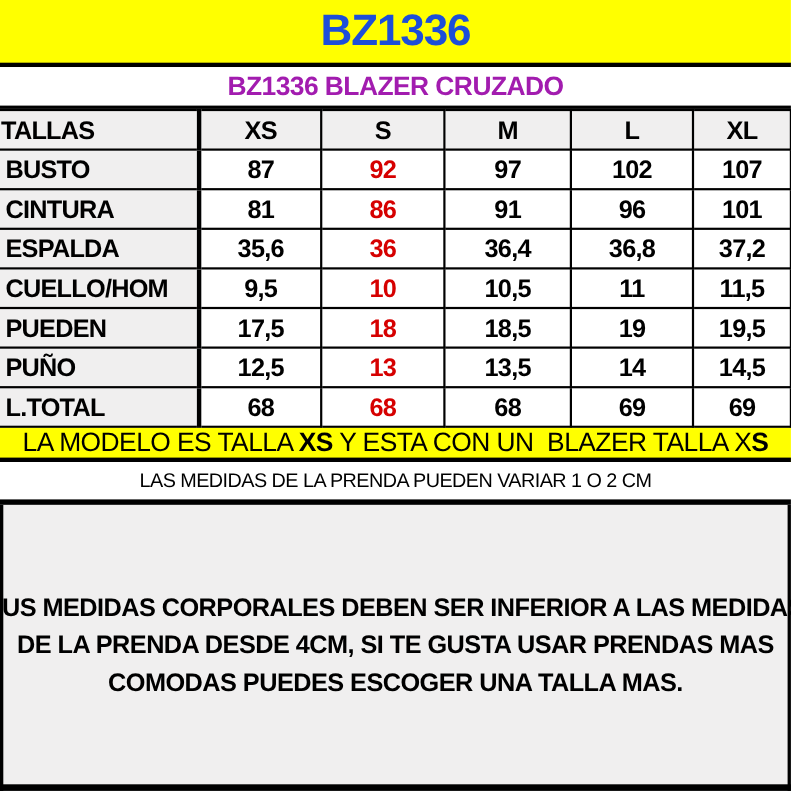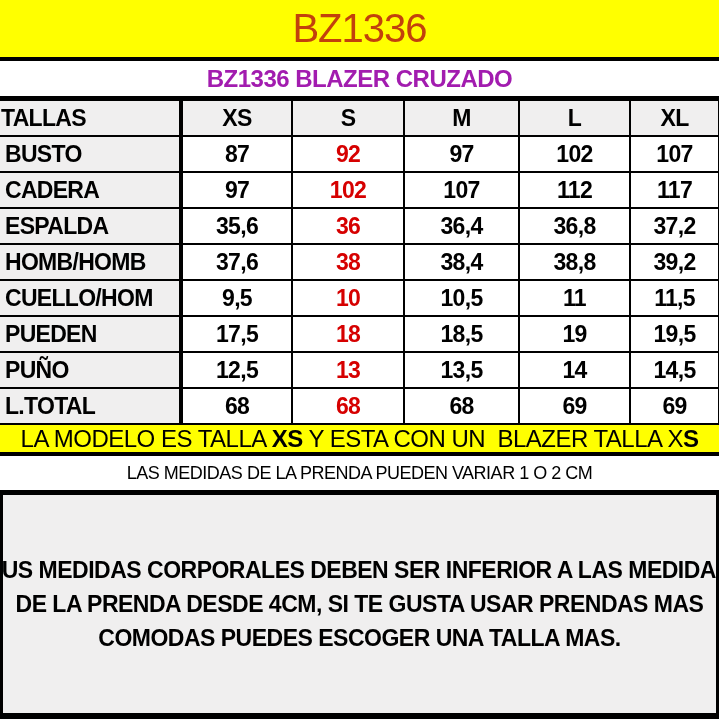--- a/index.html
+++ b/index.html
@@ -13,21 +13,21 @@
     font-family:"Liberation Sans","DejaVu Sans",sans-serif;color:#111;}
   .page{width:719px;height:719px;display:flex;flex-direction:column;}
 
   .banner{
     background:var(--accent-yellow);
     height:61px;flex:0 0 61px;
     border-bottom:4px solid var(--border-black);
     display:flex;align-items:center;justify-content:center;
   }
   .banner .code{
-    font-size:40px;font-weight:400;letter-spacing:-1px;color:#c2410c;
+    font-size:40px;font-weight:700;letter-spacing:-1px;color:#1d4ed8;
   }
 
   .subtitle{
     height:38px;flex:0 0 38px;
     border-bottom:3px solid var(--border-black);
     display:flex;align-items:center;justify-content:center;
     font-size:24px;font-weight:700;letter-spacing:-0.5px;color:#a21caf;
     background:#fff;
   }
 
@@ -121,42 +121,34 @@
     <tbody>
       <tr>
         <td class="lbl">BUSTO</td>
         <td>87</td>
         <td class="red">92</td>
         <td>97</td>
         <td>102</td>
         <td>107</td>
       </tr>
       <tr>
-        <td class="lbl">CADERA</td>
-        <td>97</td>
-        <td class="red">102</td>
-        <td>107</td>
-        <td>112</td>
-        <td>117</td>
+        <td class="lbl">CINTURA</td>
+        <td>81</td>
+        <td class="red">86</td>
+        <td>91</td>
+        <td>96</td>
+        <td>101</td>
       </tr>
       <tr>
         <td class="lbl">ESPALDA</td>
         <td>35,6</td>
         <td class="red">36</td>
         <td>36,4</td>
         <td>36,8</td>
         <td>37,2</td>
-      </tr>
-      <tr>
-        <td class="lbl">HOMB/HOMB</td>
-        <td>37,6</td>
-        <td class="red">38</td>
-        <td>38,4</td>
-        <td>38,8</td>
-        <td>39,2</td>
       </tr>
       <tr>
         <td class="lbl">CUELLO/HOM</td>
         <td>9,5</td>
         <td class="red">10</td>
         <td>10,5</td>
         <td>11</td>
         <td>11,5</td>
       </tr>
       <tr>

